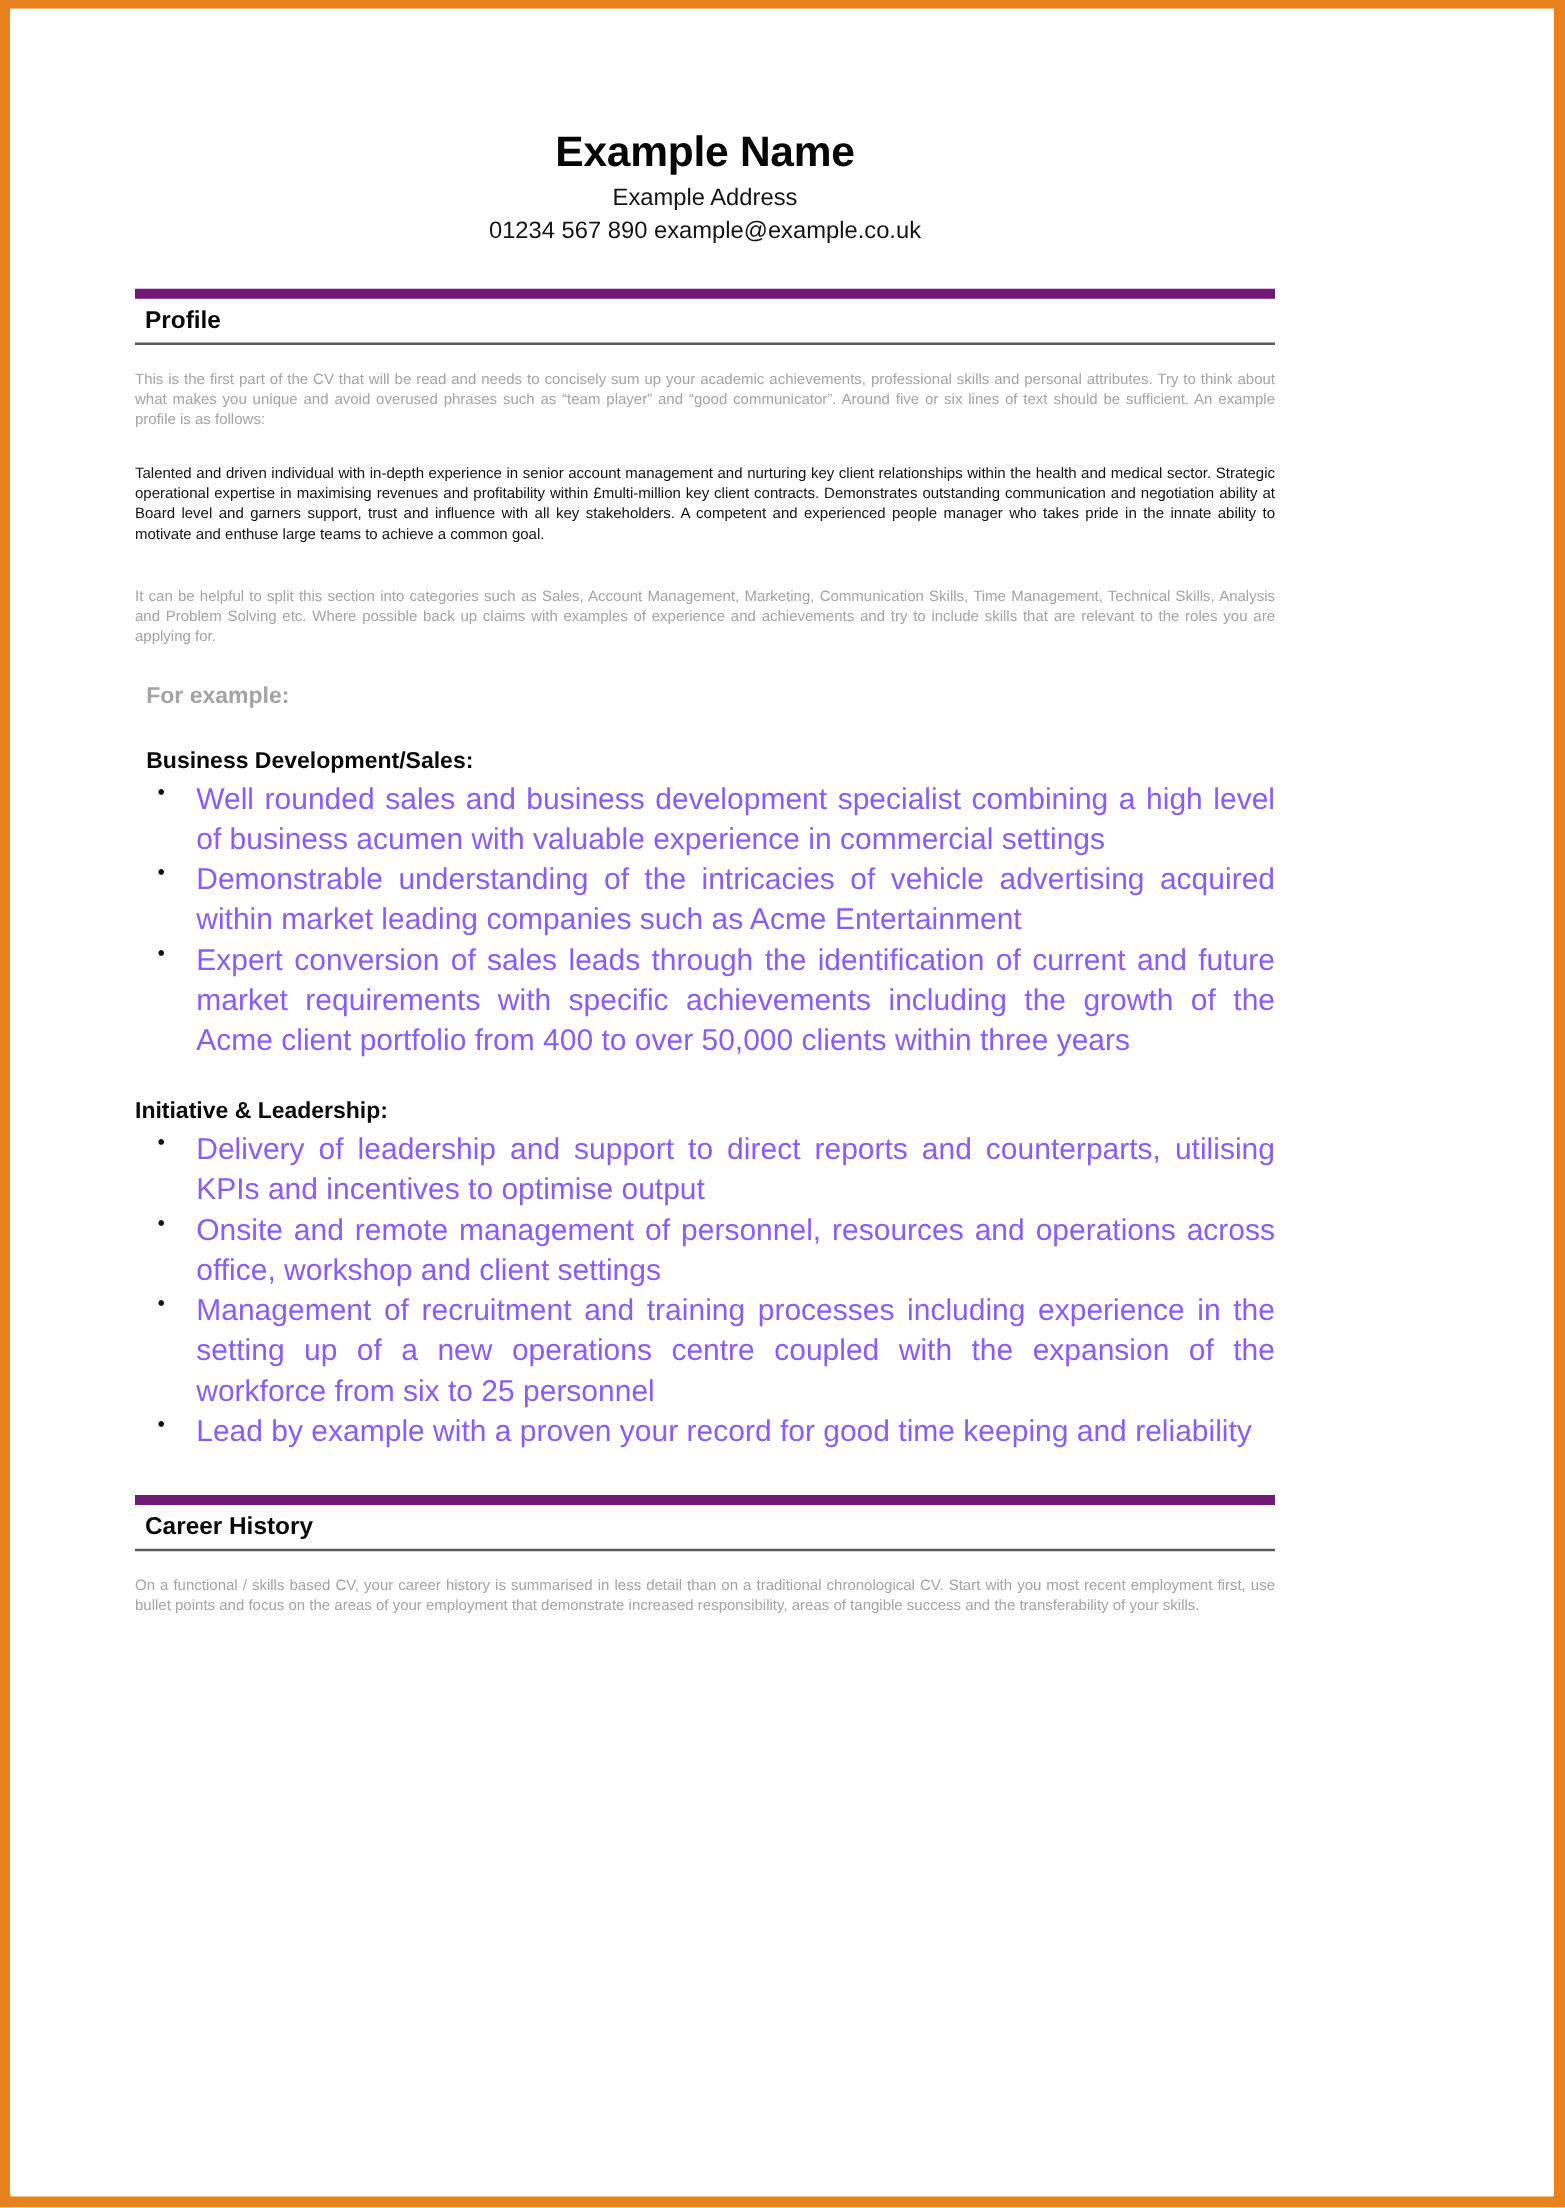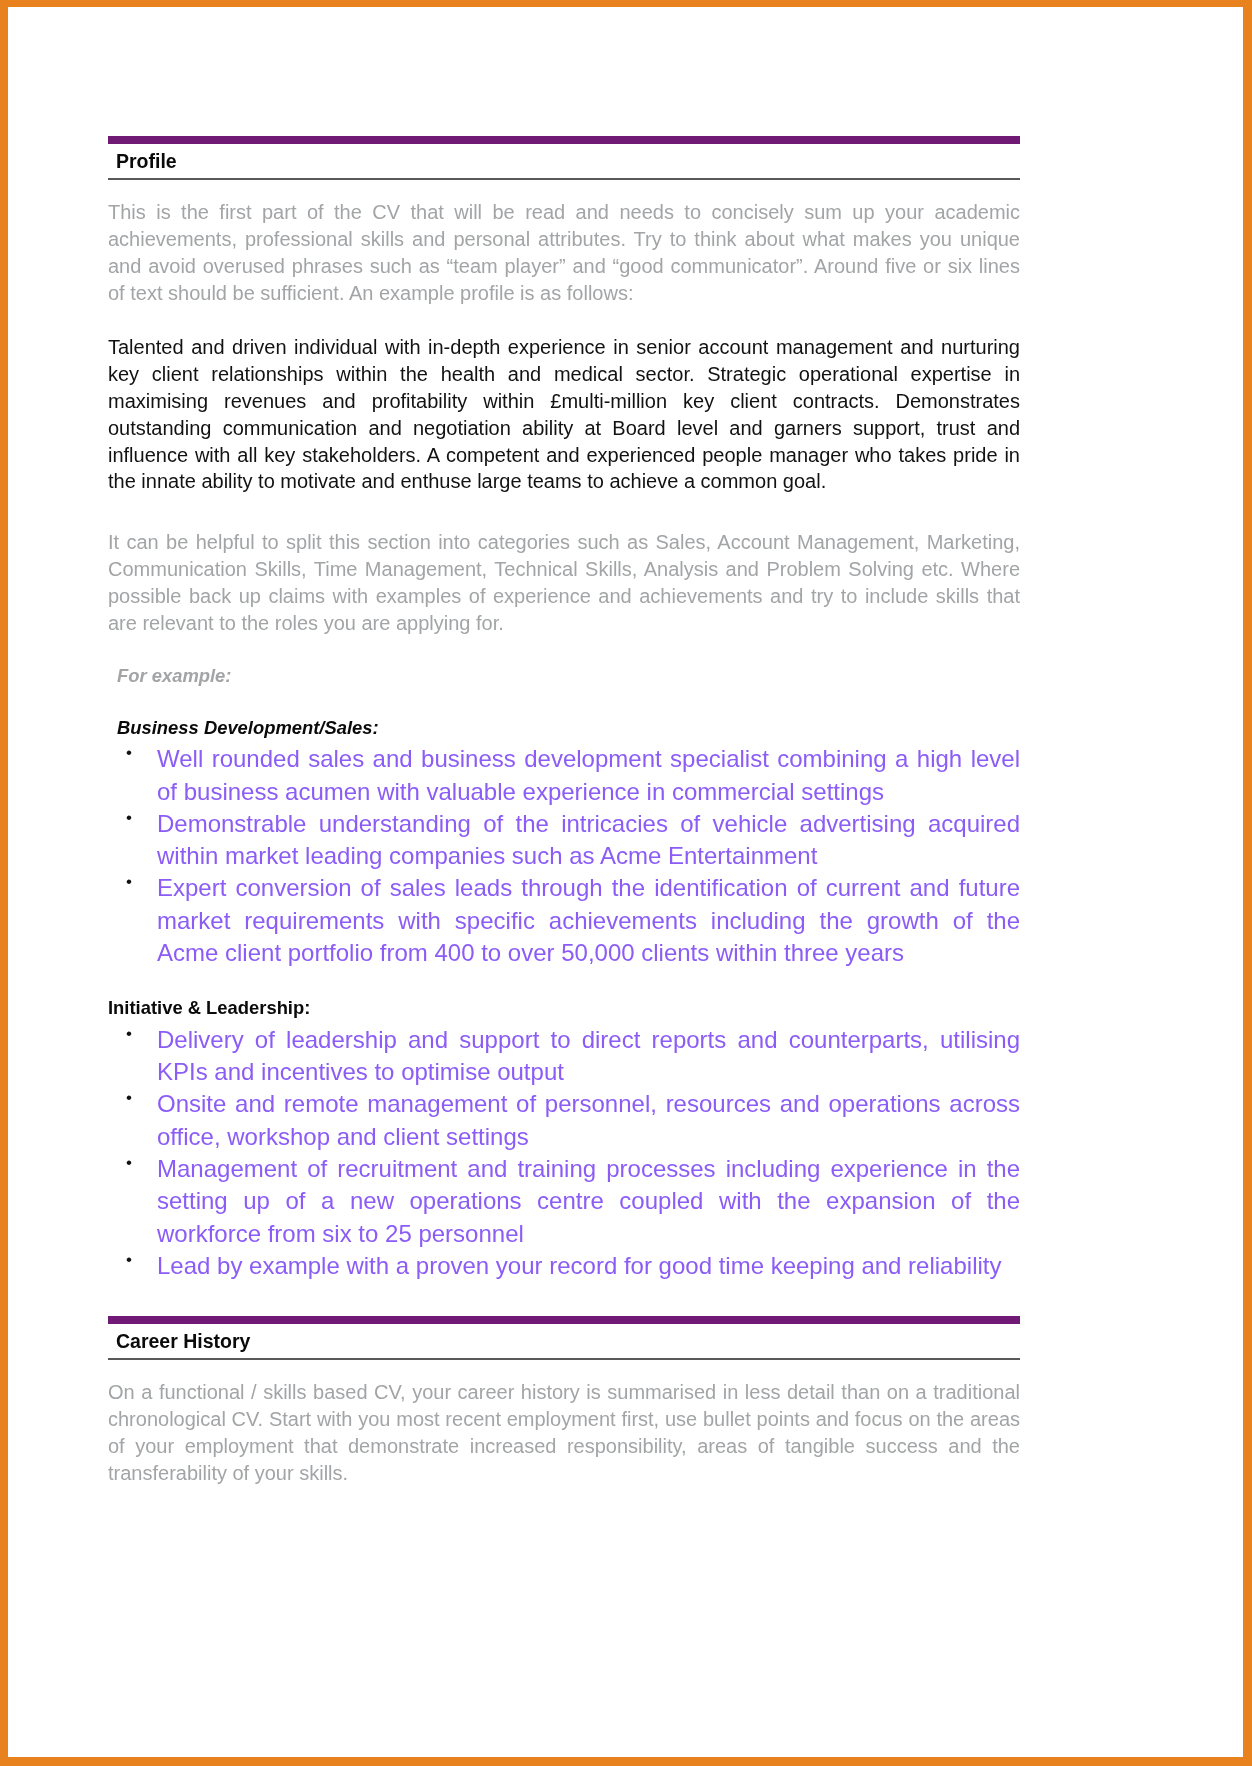--- a/index.html
+++ b/index.html
@@ -85,21 +85,21 @@
   .section-head-title {
     font-size: 19.5px;
     font-weight: bold;
     color: #0a0a0a;
     line-height: 1.25;
   }
 
   
   p.para {
     margin: 0;
-    font-size: 20px;
+    font-size: 12px;
     line-height: 1.345;
     text-align: justify;
     text-justify: inter-word;
     color: #121212;
   }
   p.muted {
     color: #a2a4a6;
   }
   p.first-after-head {
     margin-top: 19px;
@@ -107,21 +107,21 @@
   .gap-md { height: 27px; }
 
   .subhead {
     font-size: 18.4px;
     font-weight: bold;
     line-height: 1.345;
     margin: 0;
   }
   .subhead.muted { color: #a2a4a6; }
   .subhead.dark  { color: #0a0a0a; }
-  .subhead.indent { padding-left: 9px; font-style: italic; }
+  .subhead.indent { padding-left: 9px; }
 
   
   ul.bullets {
     list-style: none;
     margin: 3px 0 0 0;
     padding: 0;
   }
   ul.bullets > li {
     position: relative;
     padding-left: 49px;
@@ -151,20 +151,25 @@
 <div id="page">
 
   <div class="frame-top"></div>
   <div class="frame-bottom"></div>
   <div class="frame-left"></div>
   <div class="frame-right"></div>
 
   <div class="sheet">
     <div class="content">
 
+      <div>
+        <div class="cv-name">Example Name</div>
+        <div class="cv-address">Example Address</div>
+        <div class="cv-contact">01234 567 890  example@example.co.uk</div>
+      </div>
 
       <div class="section">
         <div class="section-head">
           <div class="section-head-title">Profile</div>
         </div>
         <p class="para muted first-after-head">This is the first part of the CV that will be read and needs to concisely sum up your academic achievements, professional skills and personal attributes. Try to think about what makes you unique and avoid overused phrases such as “team player” and “good communicator”. Around five or six lines of text should be sufficient. An example profile is as follows:</p>
         <div class="gap-md"></div>
         <p class="para">Talented and driven individual with in-depth experience in senior account management and nurturing key client relationships within the health and medical sector. Strategic operational expertise in maximising revenues and profitability within £multi-million key client contracts. Demonstrates outstanding communication and negotiation ability at Board level and garners support, trust and influence with all key stakeholders. A competent and experienced people manager who takes pride in the innate ability to motivate and enthuse large teams to achieve a common goal.</p>
       </div>
 

